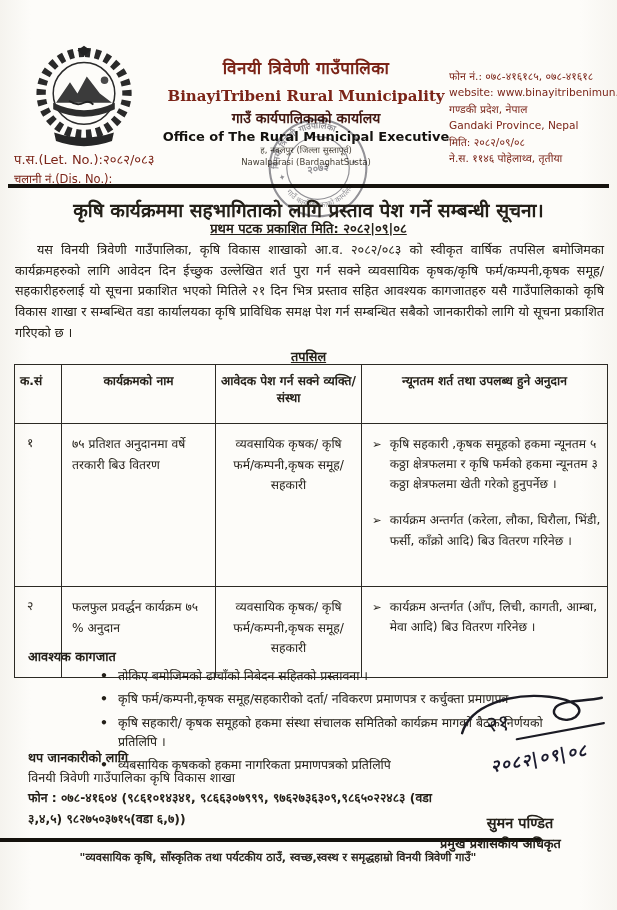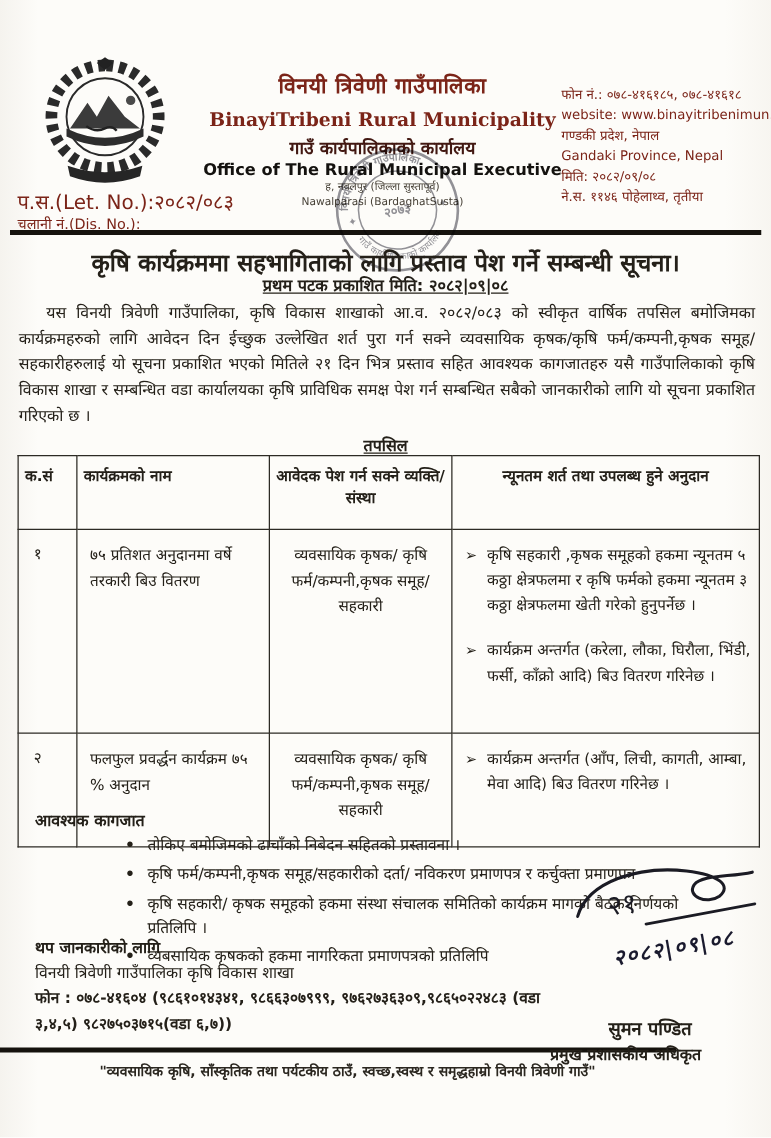--- a/index.html
+++ b/index.html
@@ -14,39 +14,39 @@
   
   .logo{left:28px;top:44px;width:112px;height:110px;}
   .head-center{left:150px;top:56px;width:312px;text-align:center;}
   .t-np{font-size:17px;font-weight:bold;letter-spacing:.5px;}
   .t-en{font-family:"DejaVu Serif",serif;font-size:15px;font-weight:bold;margin-top:8px;}
   .o-np{font-size:14px;font-weight:bold;margin-top:3px;color:#421812;}
   .o-en{font-size:13px;font-weight:bold;margin-top:2px;color:#14120f;}
   .addr{font-size:8.5px;color:#453f35;margin-top:1px;line-height:1.35;}
   .head-right{left:412px;top:68px;width:205px;font-size:10.6px;line-height:1.55;margin-left:37px;}
   .head-right div{white-space:nowrap;overflow:hidden;}
-  .letno{left:14px;top:150px;font-size:16px;}
+  .letno{left:14px;top:150px;font-size:13px;}
   .disno{left:14px;top:171px;font-size:11.5px;}
   .rule1{left:8px;top:184px;width:601px;height:3.5px;background:#16130e;}
 
   
   .stamp{left:266px;top:116px;width:104px;height:104px;transform:rotate(-12deg);opacity:.55;mix-blend-mode:multiply;}
 
   
   .subject{left:0;top:197px;width:617px;font-size:19px;font-weight:bold;text-align:center;}
   .published{left:0;top:219px;width:617px;font-size:13px;font-weight:bold;text-align:center;text-decoration:underline;}
   .para{left:15px;top:240px;width:589px;font-size:12.7px;line-height:1.63;text-align:justify;text-indent:22px;}
   .tapasil{left:0;top:347px;width:617px;font-size:12.8px;font-weight:bold;text-align:center;text-decoration:underline;}
 
   
   table.prog{position:absolute;left:14px;top:364px;width:593px;border-collapse:collapse;table-layout:fixed;}
   table.prog th,table.prog td{border:1.5px solid #2c2a24;vertical-align:top;font-size:12.2px;}
   table.prog th{font-weight:bold;padding:7px 5px;height:44px;}
   th.h-sn{text-align:left;padding-left:7px;}
-  th.h-prog{text-align:left;padding-left:9px;}
+  th.h-prog{text-align:center;padding-left:9px;}
   th.h-appl,th.h-cond{text-align:center;}
   td.sn{padding:10px 0 0 12px;}
   td.prog{padding:10px 6px 0 10px;line-height:1.7;}
   td.appl{padding:10px 8px 0 8px;text-align:center;line-height:1.7;}
   td.cond{padding:10px 6px 6px 10px;}
   tr.r1 td{height:146px;}
   tr.r2 td{height:74px;}
   .cond-item{display:flex;gap:8px;line-height:1.65;margin-bottom:16px;}
   .cond-item .arrow{flex:0 0 auto;font-size:11.5px;padding-top:1px;}
 

